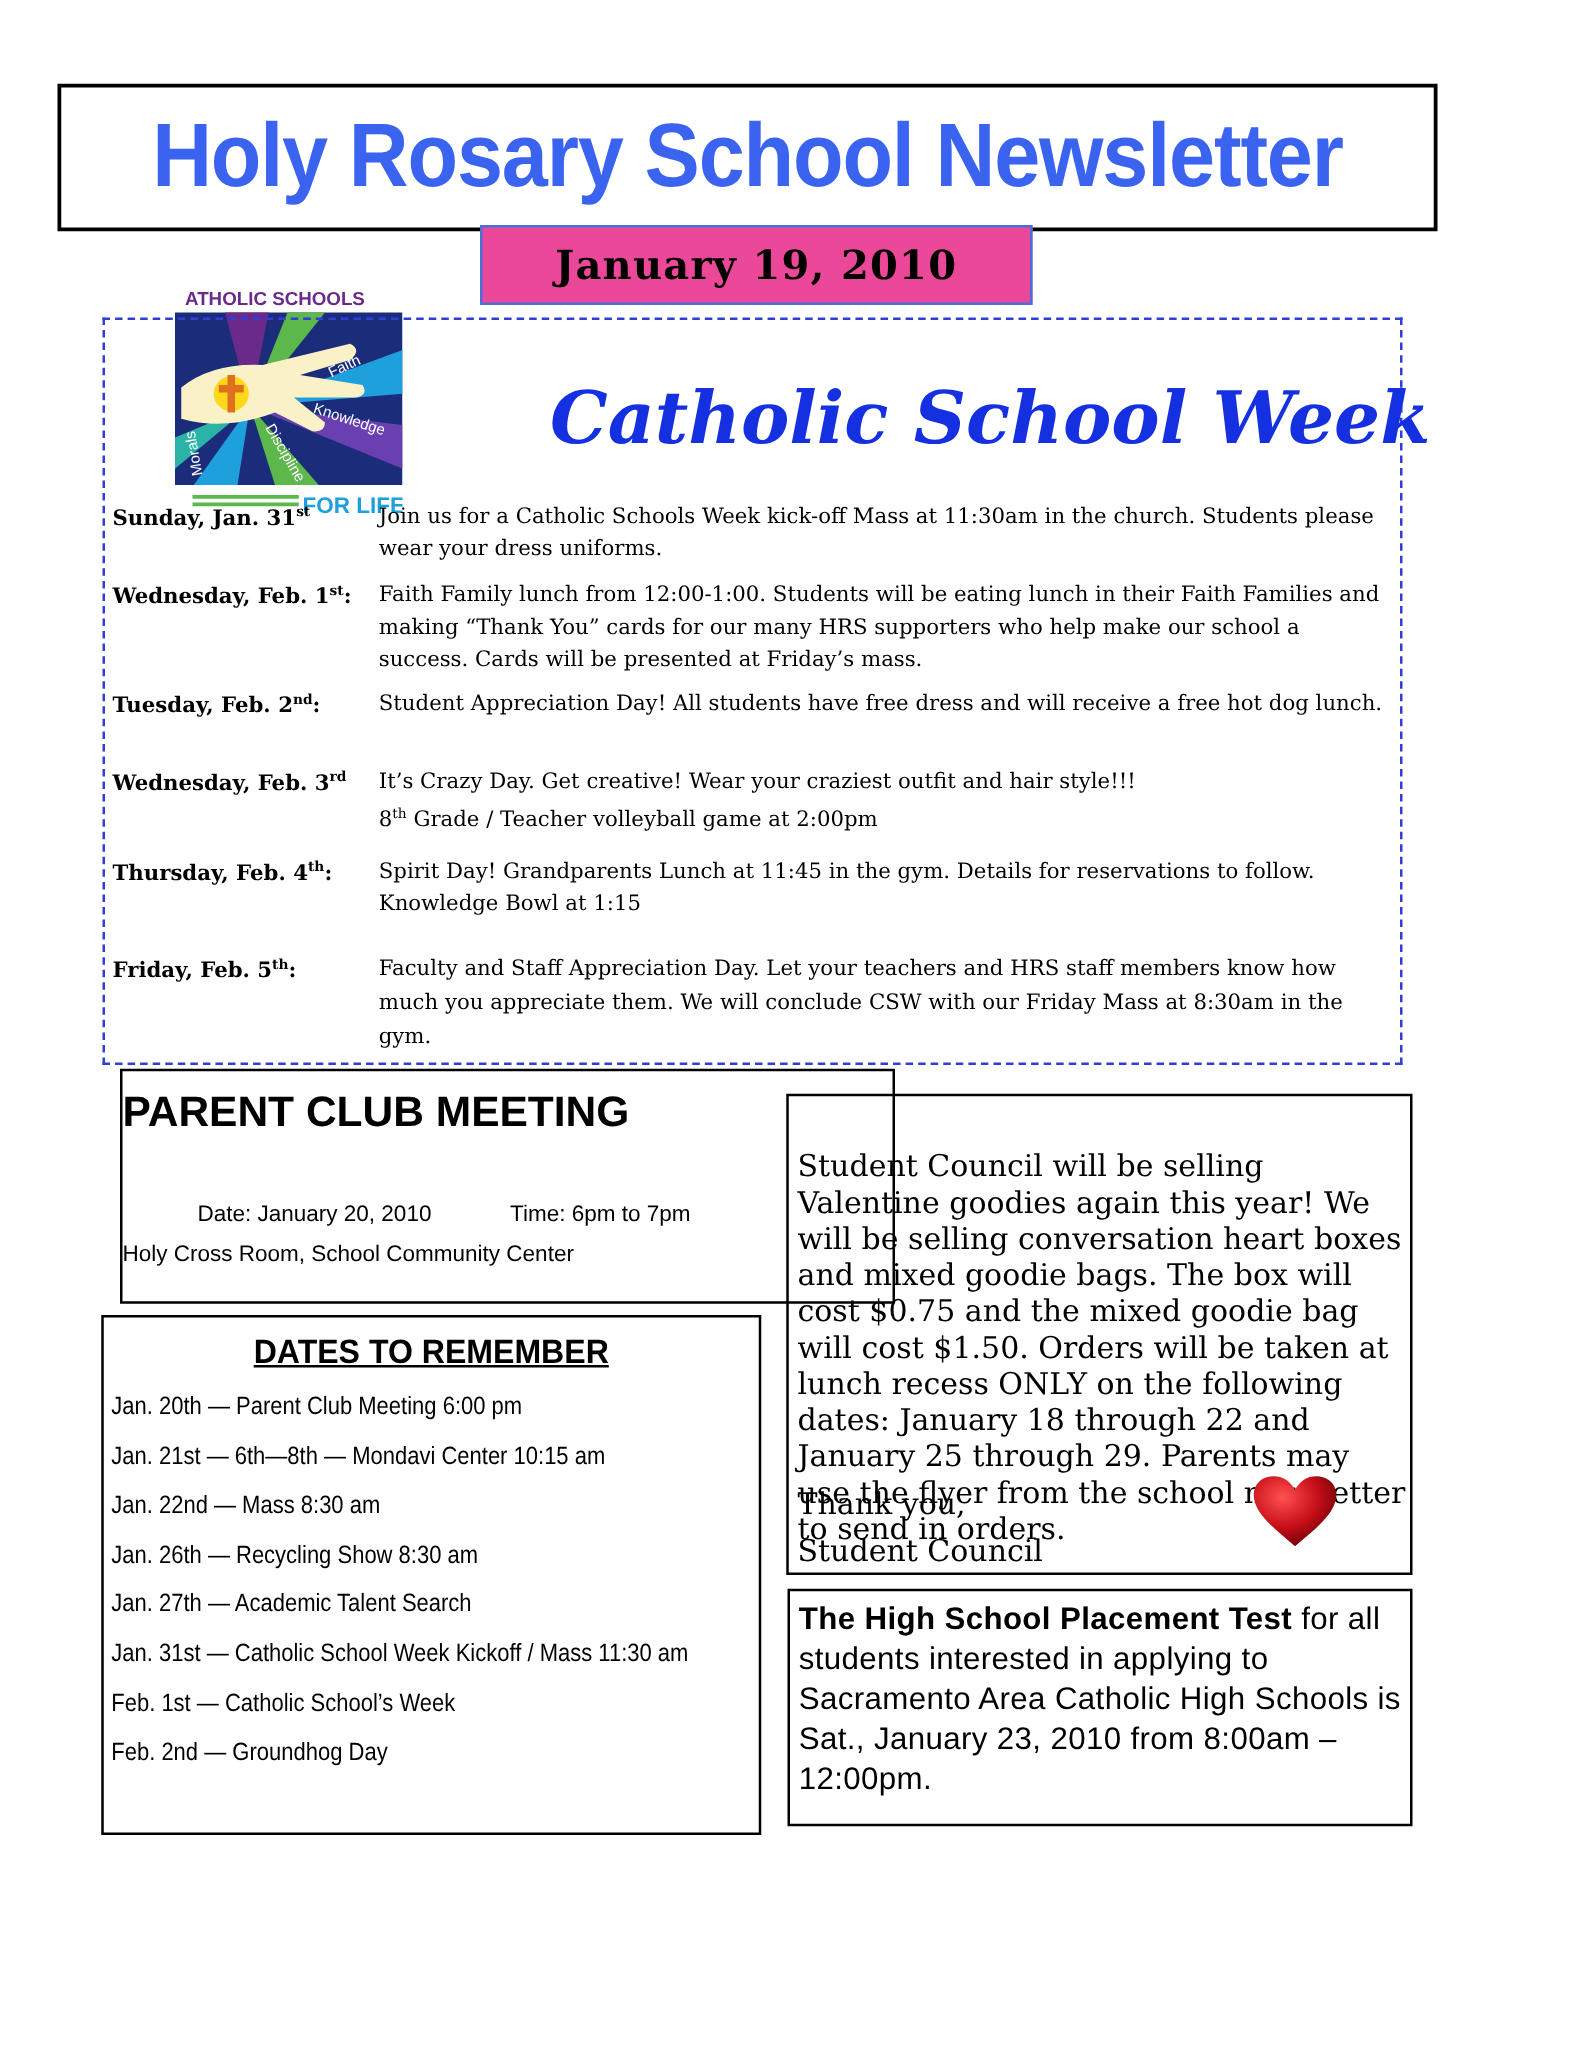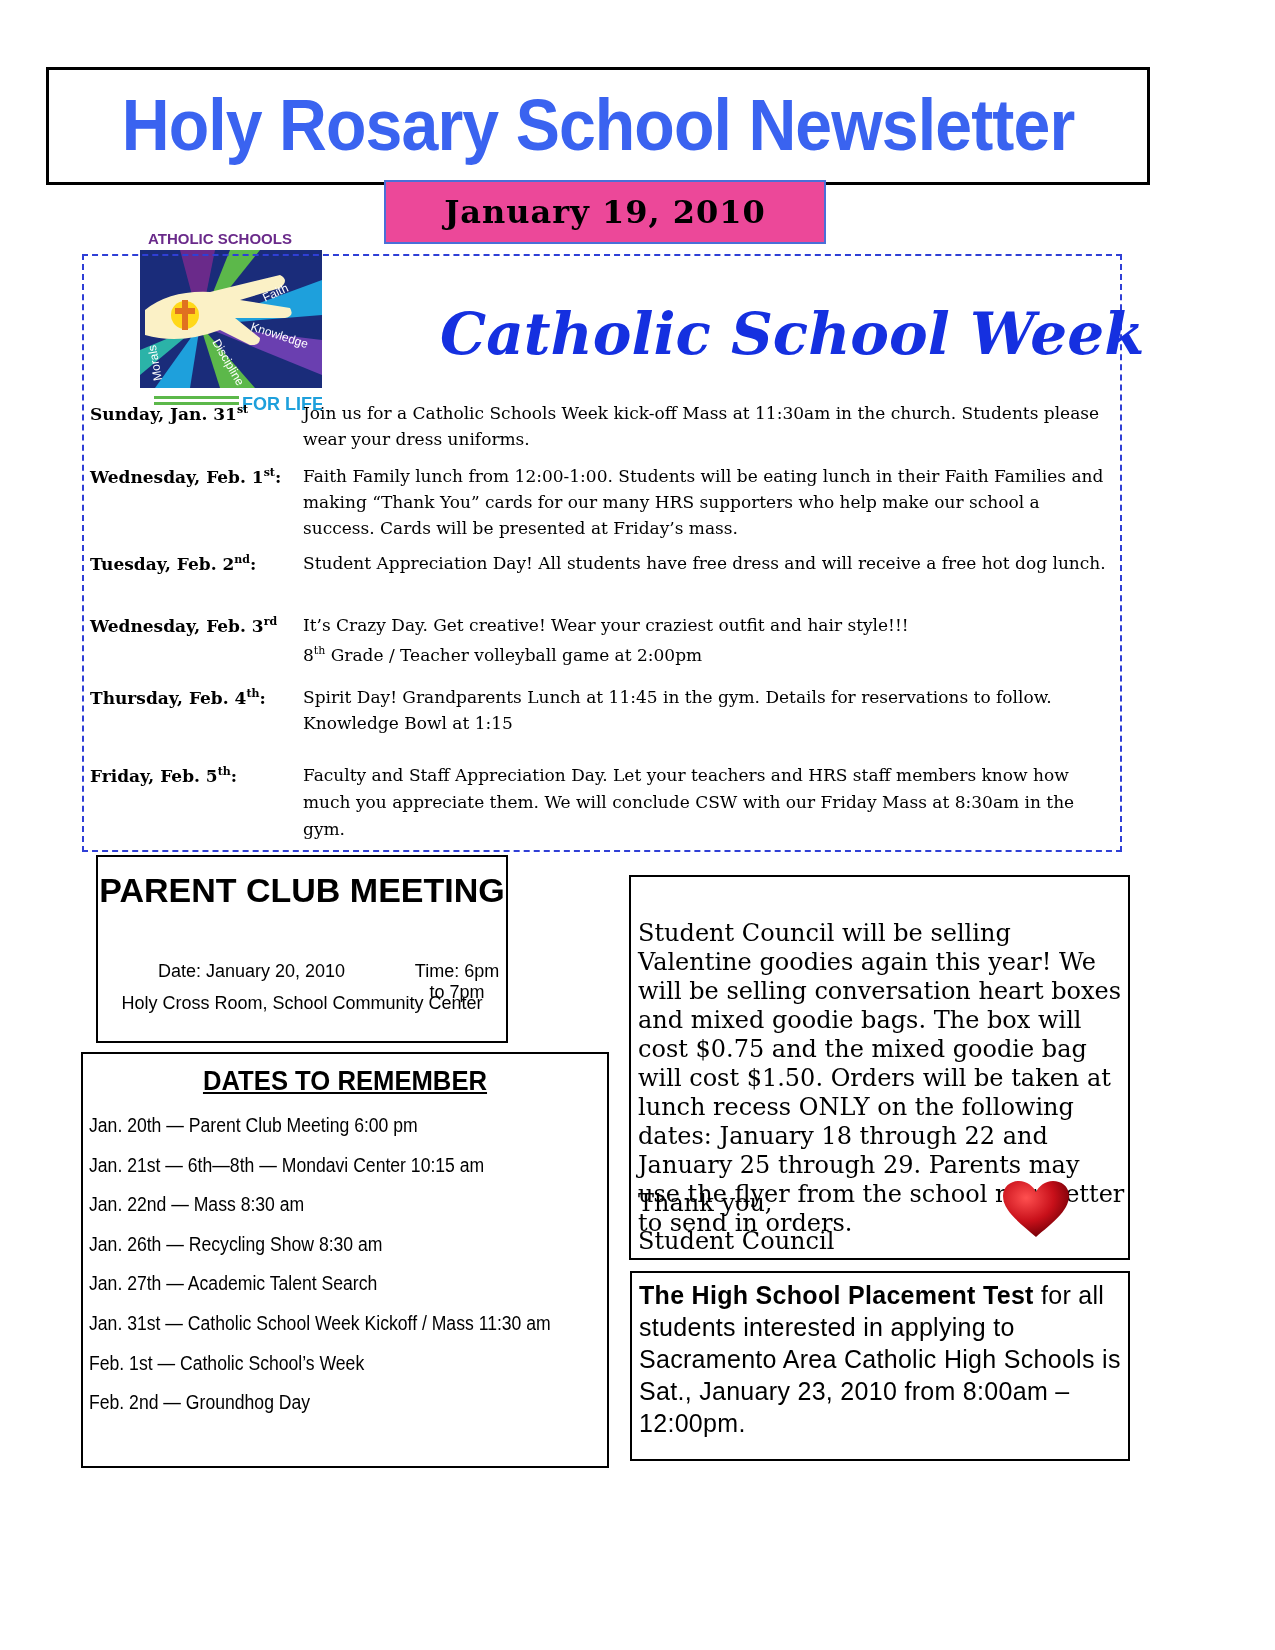--- a/index.html
+++ b/index.html
@@ -14,21 +14,21 @@
 
   #logo { left:140px; top:186px; width:182px; height:184px;margin-top:44px; }
 
   #csw-box { left:82px; top:254px; width:1040px; height:598px; border:2px dashed #2f3fd6; border-style:dashed; box-sizing:border-box; }
   #csw-title { left:440px; top:300px; font-family:"DejaVu Serif", serif; font-style:italic; font-weight:bold; font-size:58px; color:#1530e0; }
 
   .evt-day { position:absolute; left:90px; font-family:"DejaVu Serif", serif; font-weight:bold; font-size:17px; }
   .evt-day sup { font-size:11px; }
   .evt-desc { position:absolute; left:303px; width:810px; font-family:"DejaVu Serif", serif; font-size:17px; line-height:26px; }
 
-  #pcm { left:96px; top:855px; width:412px; height:188px; border:2px solid #000; box-sizing:border-box; font-family:"Liberation Sans", sans-serif; text-align:center;padding-left:36px; }
+  #pcm { left:96px; top:855px; width:620px; height:188px; border:2px solid #000; box-sizing:border-box; font-family:"Liberation Sans", sans-serif; text-align:left;padding-left:36px; }
   #pcm-title { position:absolute; left:0; right:0; top:14px; font-size:34px; font-weight:bold; }
   #pcm-date { position:absolute; left:0; right:0; top:66px; font-size:21px; }
   #pcm-date sup { font-size:13px; }
   #pcm-line { position:absolute; left:48px; top:104px; font-size:18px;margin-left:12px; }
   #pcm-time { position:absolute; left:310px; top:104px; font-size:18px; }
   #pcm-loc { position:absolute; left:0; right:0; top:136px; font-size:18px; }
 
   #dtr { left:81px; top:1052px; width:528px; height:416px; border:2px solid #000; box-sizing:border-box; font-family:"Liberation Sans", sans-serif; }
   #dtr-title { position:absolute; left:0; right:0; top:12px; text-align:center; font-size:27px; font-weight:bold; text-decoration:underline; transform:scaleX(0.95); }
   .dtr-item { position:absolute; left:6px; font-size:20px; white-space:nowrap; transform:scaleX(0.88); transform-origin:left center; }

